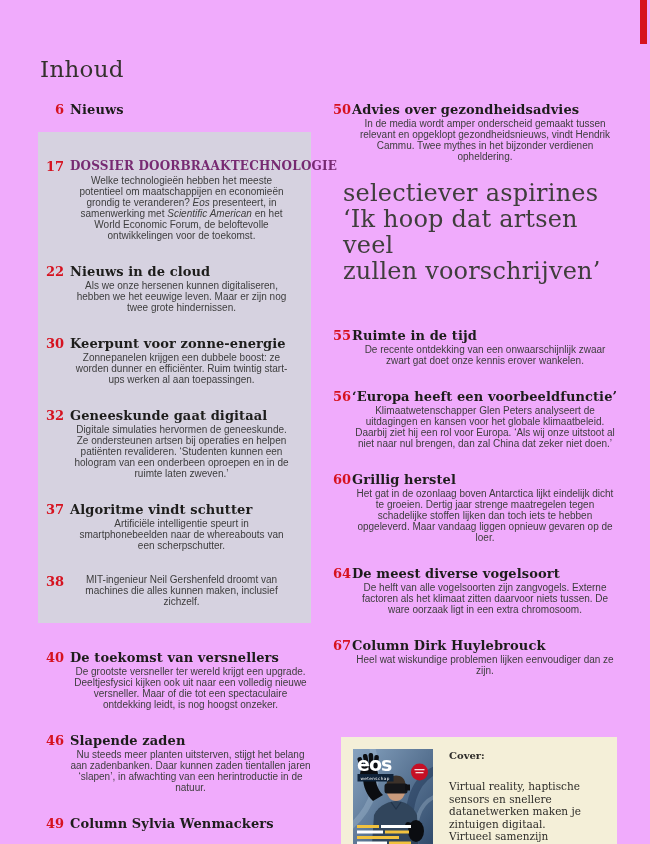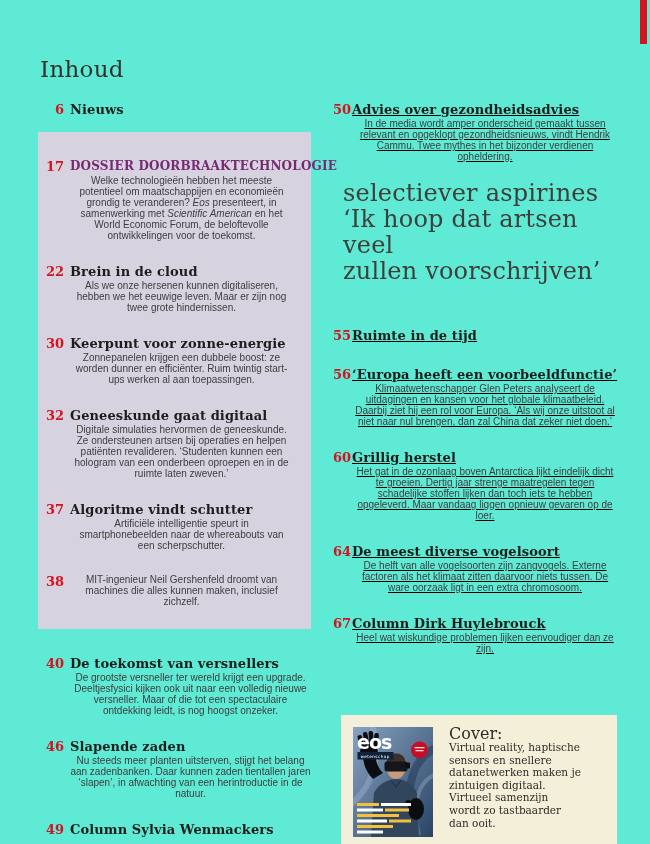--- a/index.html
+++ b/index.html
@@ -1,17 +1,17 @@
 <!DOCTYPE html>
 <html style="--red: #d6121f; --purple: #772a72; --lavender: #d6d2e0; --cream: #f4efd8; --ink: #1d1d1b; --body: #3d3d3d; --quote: #3f3e3c;"><head>
 <meta charset="utf-8">
 <style>
   html,body { margin:0; padding:0; background:#ffffff; }
   .page {
-    position:relative; width:650px; height:844px; background:#5eead4;
+    position:relative; width:650px; height:844px; background:#f0abfc;
     font-family:"Liberation Sans", sans-serif; overflow:hidden;
   }
   .corner-bar {
     position:absolute; top:0; right:3px; width:7px; height:44px;
     background:var(--red, #d6121f);
   }
   .page-title {
     position:absolute; left:40px; top:55px; margin:0;
     font:400 23px/28px "DejaVu Serif", serif; letter-spacing:0.3px;
     color:#34312d;
@@ -25,27 +25,27 @@
     position:absolute; left:0; top:0; width:26px; text-align:right;
     font:700 13px/15px "DejaVu Serif", serif; color:var(--red, #d6121f);
   }
   .entry-title {
     font:700 13px/15px "DejaVu Serif", serif; color:var(--ink, #1d1d1b);
     margin:0 0 1px 0; letter-spacing:0.1px;
   }
   .entry-desc { font:400 10px/11px "Liberation Sans", sans-serif; color:var(--body, #3d3d3d);text-align:center; }
   .entry.no-desc { margin-bottom:14px; }
 
-  .col-right .entry { padding-left:19px;text-decoration:underline; }
+  .col-right .entry { padding-left:19px; }
   .col-right .entry .num { width:15px; }
   .entry.tight { margin-bottom:9px; }
 
   .dossier-box {
     background:var(--lavender, #d6d2e0);
-    padding:27px 18px 18px 0; margin-bottom:27px;
+    padding:27px 18px 12px 0; margin-bottom:27px;
   }
   .dossier-box .entry:last-child { margin-bottom:4px; }
   .dossier-title { color:var(--purple, #772a72); white-space:nowrap; font-size:12px; letter-spacing:0.2px; }
   .italic { font-style:italic; }
 
   .pull-quote {
     margin:9px 0 44px 10px;
     font:400 24px/26px "DejaVu Serif", serif; letter-spacing:0.2px;
     color:var(--quote, #3f3e3c);
   }
@@ -53,21 +53,21 @@
   .cover-box {
     position:relative; box-sizing:border-box;
     margin:38px 0 0 8px; width:276px; height:134px; padding:12px;
     background:var(--cream, #f4efd8);
   }
   .cover-art { position:absolute; left:12px; top:12px; width:80px; height:110px; }
   .cover-text {
     margin-left:96px; width:132px;
     font-family:"DejaVu Serif", serif; color:#2d2c29;
   }
-  .cover-label { font-weight:400; font-size:16px; line-height:13px; margin-bottom:1px; }
+  .cover-label { font-weight:700; font-size:10px; line-height:13px; margin-bottom:18px; }
   .cover-desc  { font-size:10.5px; line-height:12.6px; }
 </style>
 </head>
 <body>
 
 <div class="page">
   <div class="corner-bar"></div>
   <h1 class="page-title">Inhoud</h1>
 
   <div class="col col-left">
@@ -79,21 +79,21 @@
 
     <div class="dossier-box">
       <div class="entry">
         <span class="num">17</span>
         <div class="entry-title dossier-title">DOSSIER DOORBRAAKTECHNOLOGIE</div>
         <div class="entry-desc"><span>Welke technologieën hebben het meeste potentieel om maatschappijen en economieën grondig te veranderen? </span><span class="italic">Eos</span><span> presenteert, in samenwerking met </span><span class="italic">Scientific American</span><span> en het World Economic Forum, de beloftevolle ontwikkelingen voor de toekomst.</span></div>
       </div>
 
       <div class="entry">
         <span class="num">22</span>
-        <div class="entry-title">Brein in de cloud</div>
+        <div class="entry-title">Nieuws in de cloud</div>
         <div class="entry-desc">Als we onze hersenen kunnen digitaliseren, hebben we het eeuwige leven. Maar er zijn nog twee grote hindernissen.</div>
       </div>
 
       <div class="entry">
         <span class="num">30</span>
         <div class="entry-title">Keerpunt voor zonne-energie</div>
         <div class="entry-desc">Zonnepanelen krijgen een dubbele boost: ze worden dunner en efficiënter. Ruim twintig start-ups werken al aan toepassingen.</div>
       </div>
 
       <div class="entry">
@@ -143,20 +143,21 @@
 
     <div class="pull-quote">
       <div>selectiever aspirines</div>
       <div>‘Ik hoop dat artsen veel</div>
       <div>zullen voorschrijven’</div>
     </div>
 
     <div class="entry">
       <span class="num">55</span>
       <div class="entry-title">Ruimte in de tijd</div>
+      <div class="entry-desc">De recente ontdekking van een onwaarschijnlijk zwaar zwart gat doet onze kennis erover wankelen.</div>
     </div>
 
     <div class="entry">
       <span class="num">56</span>
       <div class="entry-title">‘Europa heeft een voorbeeldfunctie’</div>
       <div class="entry-desc">Klimaatwetenschapper Glen Peters analyseert de uitdagingen en kansen voor het globale klimaatbeleid. Daarbij ziet hij een rol voor Europa. ‘Als wij onze uitstoot al niet naar nul brengen, dan zal China dat zeker niet doen.’</div>
     </div>
 
     <div class="entry">
       <span class="num">60</span>

